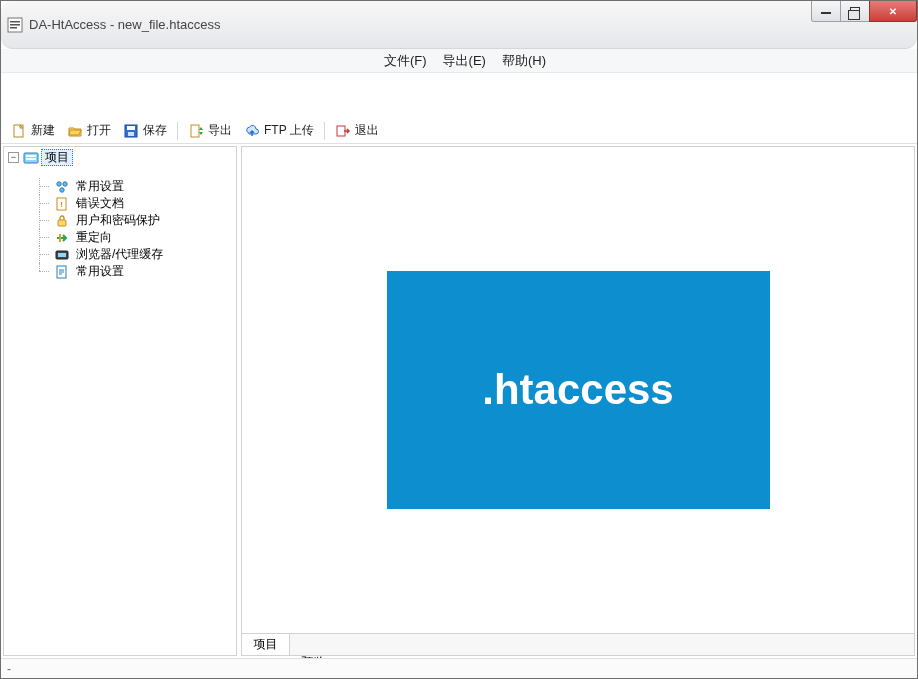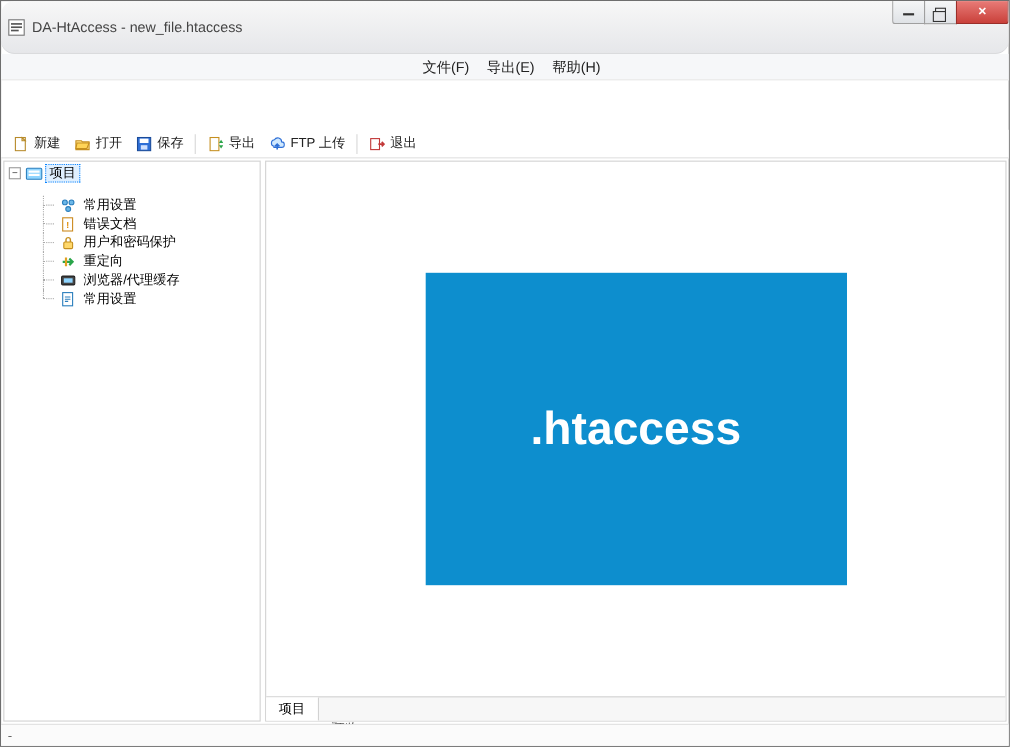--- a/index.html
+++ b/index.html
@@ -197,21 +197,21 @@
     min-width: 0;
   }
   .preview-area {
     flex: 1;
     display:flex;
     align-items:center;
     justify-content:center;
   }
   .blue-card {
     width: 383px;
-    height: 284px;
+    height: 238px;
     background: #0d8ece;
     display:flex;
     align-items:center;
     justify-content:center;
   }
   .blue-card-text {
     color: #fff;
     font-size: 42px;
     font-weight: 600;
     font-family: "Segoe UI", "Microsoft YaHei", sans-serif;

